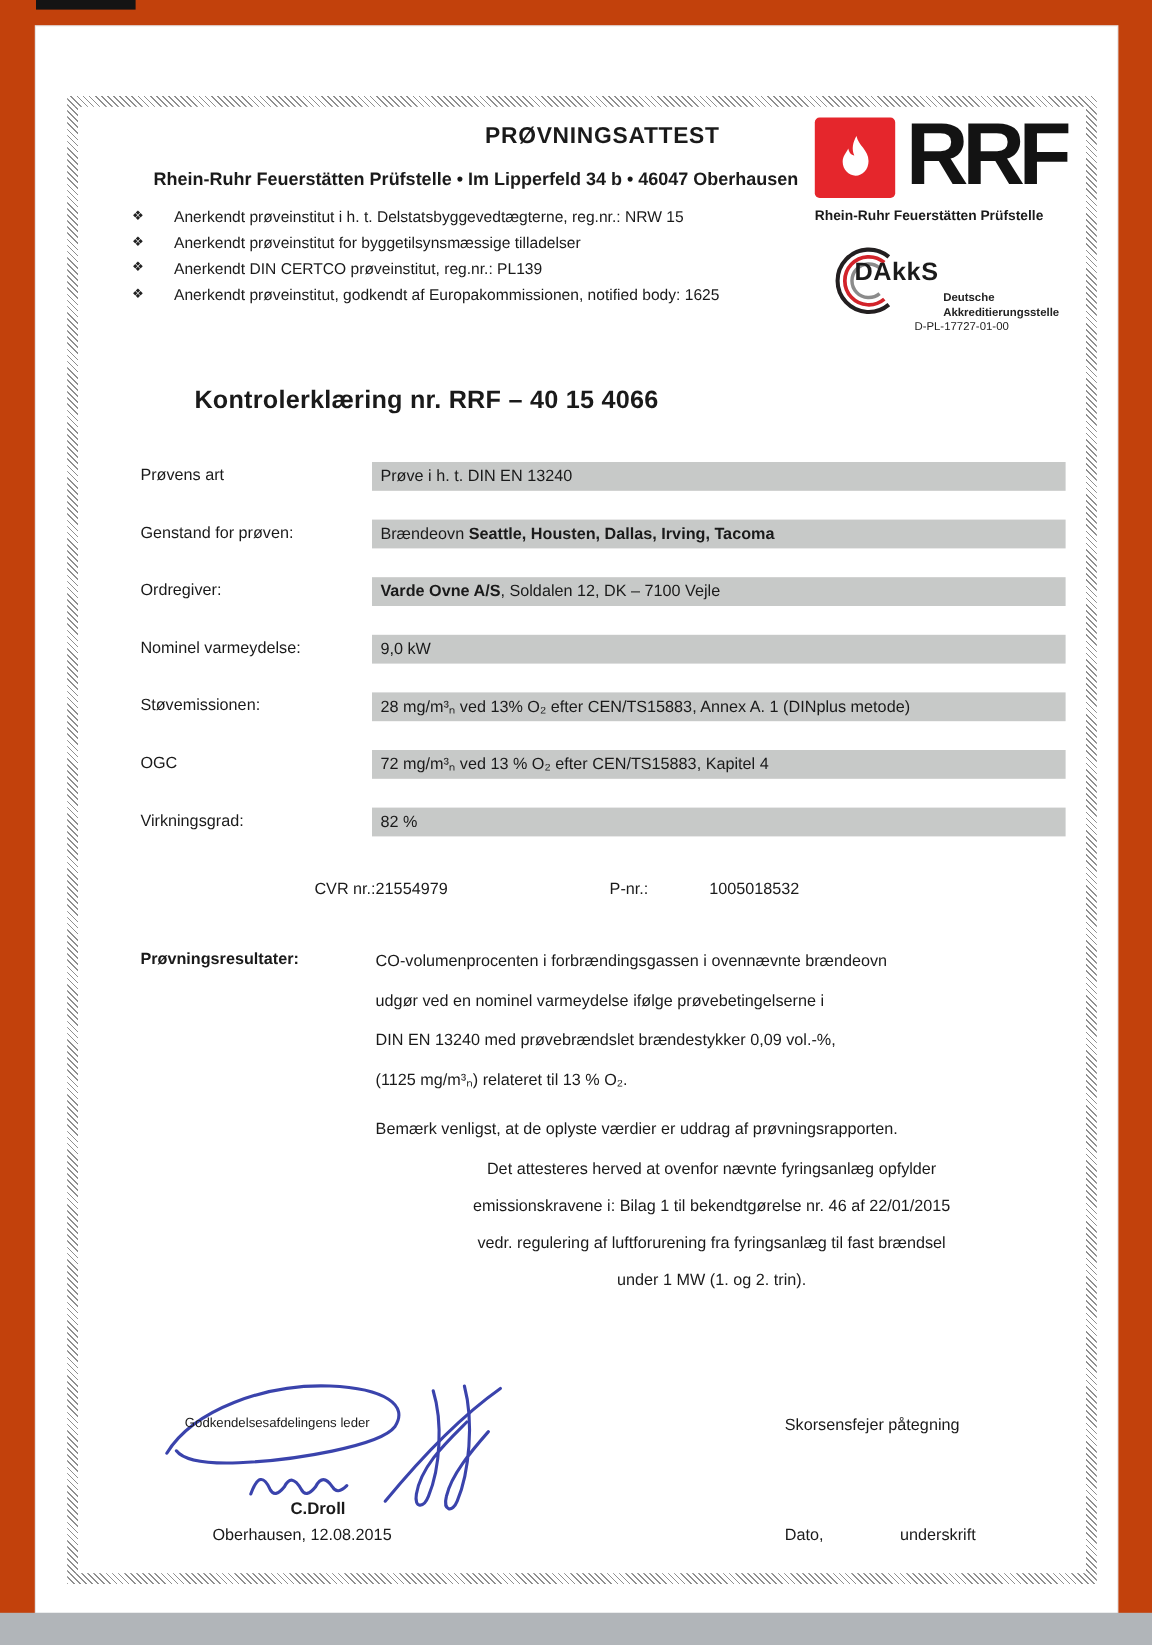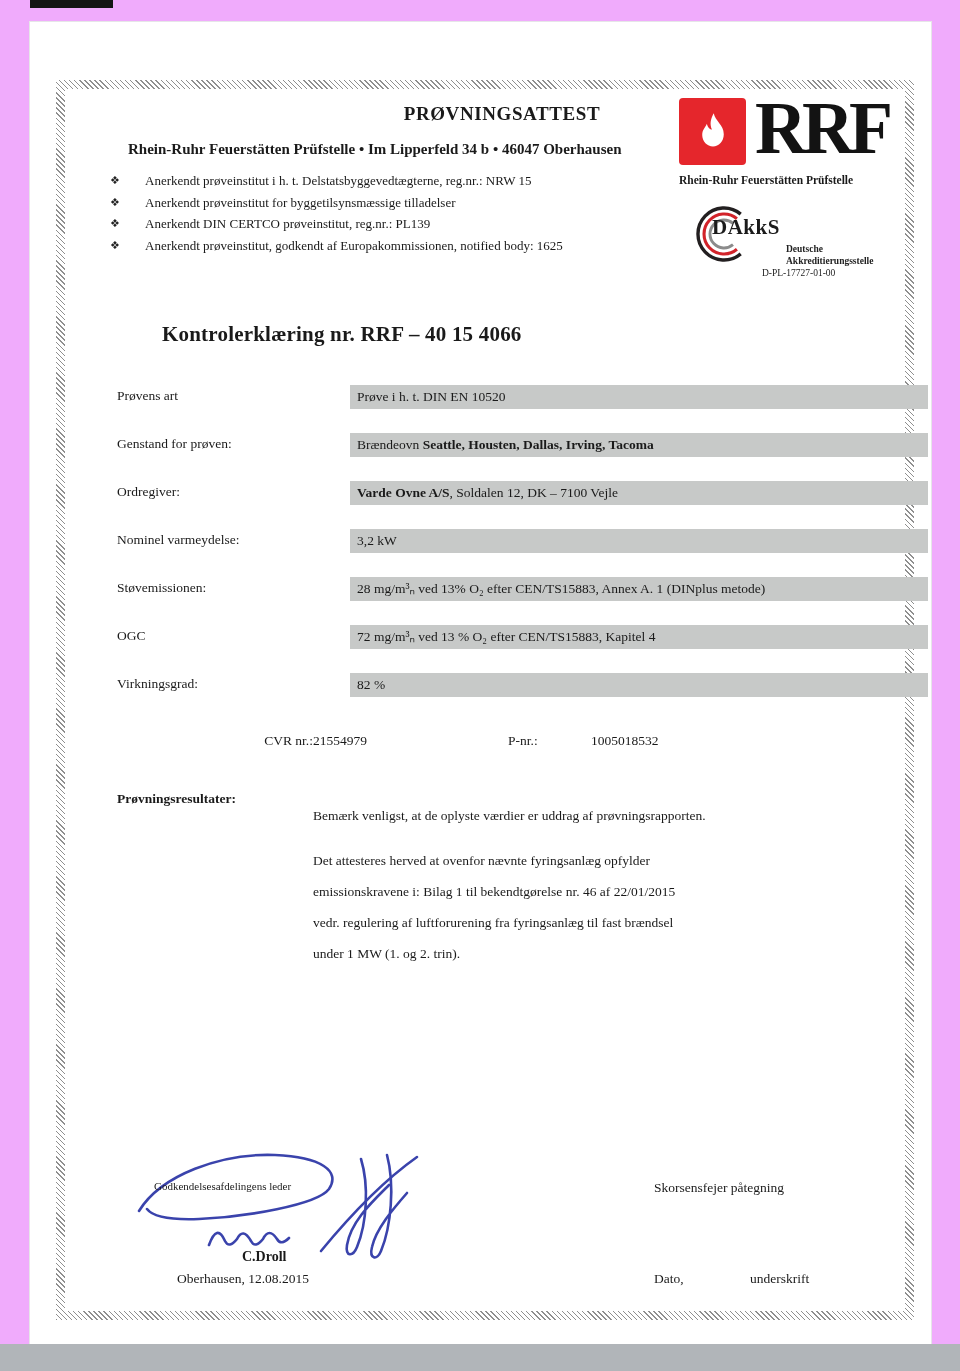--- a/index.html
+++ b/index.html
@@ -1,20 +1,20 @@
 <!DOCTYPE html>
 <html style="--accent-red: #e5262c; --highlight: #c7c9c8; --ink-blue: #2a34a5; --strip: #b1b5b9;"><head>
 <meta charset="utf-8">
 <style>
   * { margin:0; padding:0; box-sizing:border-box; }
   html,body { background:#f4f4f5; }
   .screen {
     position:relative; width:960px; height:1371px; overflow:hidden;
-    background:#f0abfc; color:#1a1a1a;
-    font-family:Liberation Serif, serif;
+    background:#c2410c; color:#1a1a1a;
+    font-family:Liberation Sans, sans-serif;
   }
   .scan-bar-top { position:absolute; left:30px; top:0; width:83px; height:8px; background:#141414; }
   .paper { position:absolute; left:30px; top:22px; width:901px; height:1322px; background:#ffffff; box-shadow:0 0 0 1px #e6e6e8; }
   .frame {
     position:absolute; left:56px; top:80px; width:858px; height:1240px;
     border:9px solid #bdbdbd;
     border-image:repeating-linear-gradient(45deg,#8f8f8f 0 1px,transparent 1px 3.6px) 9;
     pointer-events:none;
   }
   .doc-title { position:absolute; left:117px; top:103px; width:770px; text-align:center; font-size:19px; font-weight:700; letter-spacing:.6px; }
@@ -30,37 +30,37 @@
 
   .dakks { position:absolute; left:692px; top:202px; width:210px; height:80px; }
   .dakks .arcs { position:absolute; left:0; top:2px; }
   .dakks-name { position:absolute; left:20px; top:13px; font-size:21px; font-weight:700; letter-spacing:.5px; color:#1b1b1b; }
   .dakks-sub { position:absolute; left:70px; top:41px; font-size:9.5px; line-height:12px; color:#222; }
   .dakks-sub .b { font-weight:700;padding-left:24px; }
 
   .main-title { position:absolute; left:117px; top:322px; font-size:21px; font-weight:700; letter-spacing:.2px;margin-left:45px; }
 
   .fields { position:absolute; left:117px; top:385px; width:771px; }
-  .field-row { display:grid; grid-template-columns:193px 578px; margin-bottom:24px;gap:40px; }
+  .field-row { display:grid; grid-template-columns:193px 578px; margin-bottom:24px; }
   .field-label { font-size:13.5px; padding-top:3px; }
   .field-value { background:var(--highlight,#c7c9c8); font-size:13.5px; line-height:18px; padding:3px 7px; min-height:24px; }
   .field-value b { font-weight:700; }
 
   .cvr { position:absolute; left:117px; top:733px; width:771px; display:flex; font-size:13.5px; }
   .cvr .flabel { width:196px;text-align:right; }
   .cvr .cvr-val { width:195px; }
   .cvr .cvr-plabel { width:83px; }
 
   .results { position:absolute; left:117px; top:791px; width:771px; display:grid; grid-template-columns:196px 1fr; }
   .results .flabel { font-size:13.5px; font-weight:700; }
   .rtext { font-size:13.5px; width:560px; }
   .para { white-space:pre-line; }
   .p1 { line-height:33px; margin-top:-7px; }
   .p2 { line-height:18px; margin-top:16px; }
-  .p3 { line-height:31px; margin-top:20px; }
+  .p3 { line-height:31px; margin-top:8px;text-align:center; }
 
   .sig { position:absolute; left:125px; top:1145px; color:var(--ink-blue,#2a34a5); }
   .sig-left-title { position:absolute; left:154px; top:1180px; font-size:11px; }
   .sig-right-title { position:absolute; left:654px; top:1180px; font-size:13.5px; }
   .sig-name { position:absolute; left:242px; top:1249px; font-size:14px; font-weight:700; }
   .sig-place { position:absolute; left:177px; top:1271px; font-size:13.5px; }
   .sig-date { position:absolute; left:654px; top:1271px; font-size:13.5px; }
   .sig-underskrift { position:absolute; left:750px; top:1271px; font-size:13.5px; }
 
   .bottom-strip { position:absolute; left:0; top:1344px; width:960px; height:27px; background:var(--strip,#b1b5b9); }
@@ -118,33 +118,33 @@
       <div class="b">Akkreditierungsstelle</div>
       <div>D-PL-17727-01-00</div>
     </div>
   </div>
 
   <h2 class="main-title">Kontrolerklæring nr. RRF – 40 15 4066</h2>
 
   <div class="fields">
     <div class="field-row">
       <div class="field-label">Prøvens art</div>
-      <div class="field-value"><span>Prøve i h. t. DIN EN 10520</span><b></b><span></span></div>
+      <div class="field-value"><span>Prøve i h. t. DIN EN 13240</span><b></b><span></span></div>
     </div>
     <div class="field-row">
       <div class="field-label">Genstand for prøven:</div>
       <div class="field-value"><span>Brændeovn </span><b>Seattle, Housten, Dallas, Irving, Tacoma</b><span></span></div>
     </div>
     <div class="field-row">
       <div class="field-label">Ordregiver:</div>
       <div class="field-value"><span></span><b>Varde Ovne A/S</b><span>, Soldalen 12, DK – 7100 Vejle</span></div>
     </div>
     <div class="field-row">
       <div class="field-label">Nominel varmeydelse:</div>
-      <div class="field-value"><span>3,2 kW</span><b></b><span></span></div>
+      <div class="field-value"><span>9,0 kW</span><b></b><span></span></div>
     </div>
     <div class="field-row">
       <div class="field-label">Støvemissionen:</div>
       <div class="field-value"><span>28 mg/m³ₙ ved 13% O₂ efter CEN/TS15883, Annex A. 1 (DINplus metode)</span><b></b><span></span></div>
     </div>
     <div class="field-row">
       <div class="field-label">OGC</div>
       <div class="field-value"><span>72 mg/m³ₙ ved 13 % O₂ efter CEN/TS15883, Kapitel 4</span><b></b><span></span></div>
     </div>
     <div class="field-row">
@@ -156,20 +156,24 @@
   <div class="cvr">
     <div class="flabel">CVR nr.:</div>
     <div class="cvr-val">21554979</div>
     <div class="cvr-plabel">P-nr.:</div>
     <div class="cvr-pval">1005018532</div>
   </div>
 
   <div class="results">
     <div class="flabel">Prøvningsresultater:</div>
     <div class="rtext">
+      <div class="para p1">CO-volumenprocenten i forbrændingsgassen i ovennævnte brændeovn
+udgør ved en nominel varmeydelse ifølge prøvebetingelserne i
+DIN EN 13240 med prøvebrændslet brændestykker 0,09 vol.-%,
+(1125 mg/m³ₙ) relateret til 13 % O₂.</div>
       <div class="para p2">Bemærk venligst, at de oplyste værdier er uddrag af prøvningsrapporten.</div>
       <div class="para p3">Det attesteres herved at ovenfor nævnte fyringsanlæg opfylder
 emissionskravene i: Bilag 1 til bekendtgørelse nr. 46 af 22/01/2015
 vedr. regulering af luftforurening fra fyringsanlæg til fast brændsel
 under 1 MW (1. og 2. trin).</div>
     </div>
   </div>
 
   <svg class="sig" width="310" height="130" viewBox="0 0 310 130" aria-hidden="true">
     <g fill="none" stroke="currentColor" stroke-width="2.6" stroke-linecap="round" opacity="0.92">

